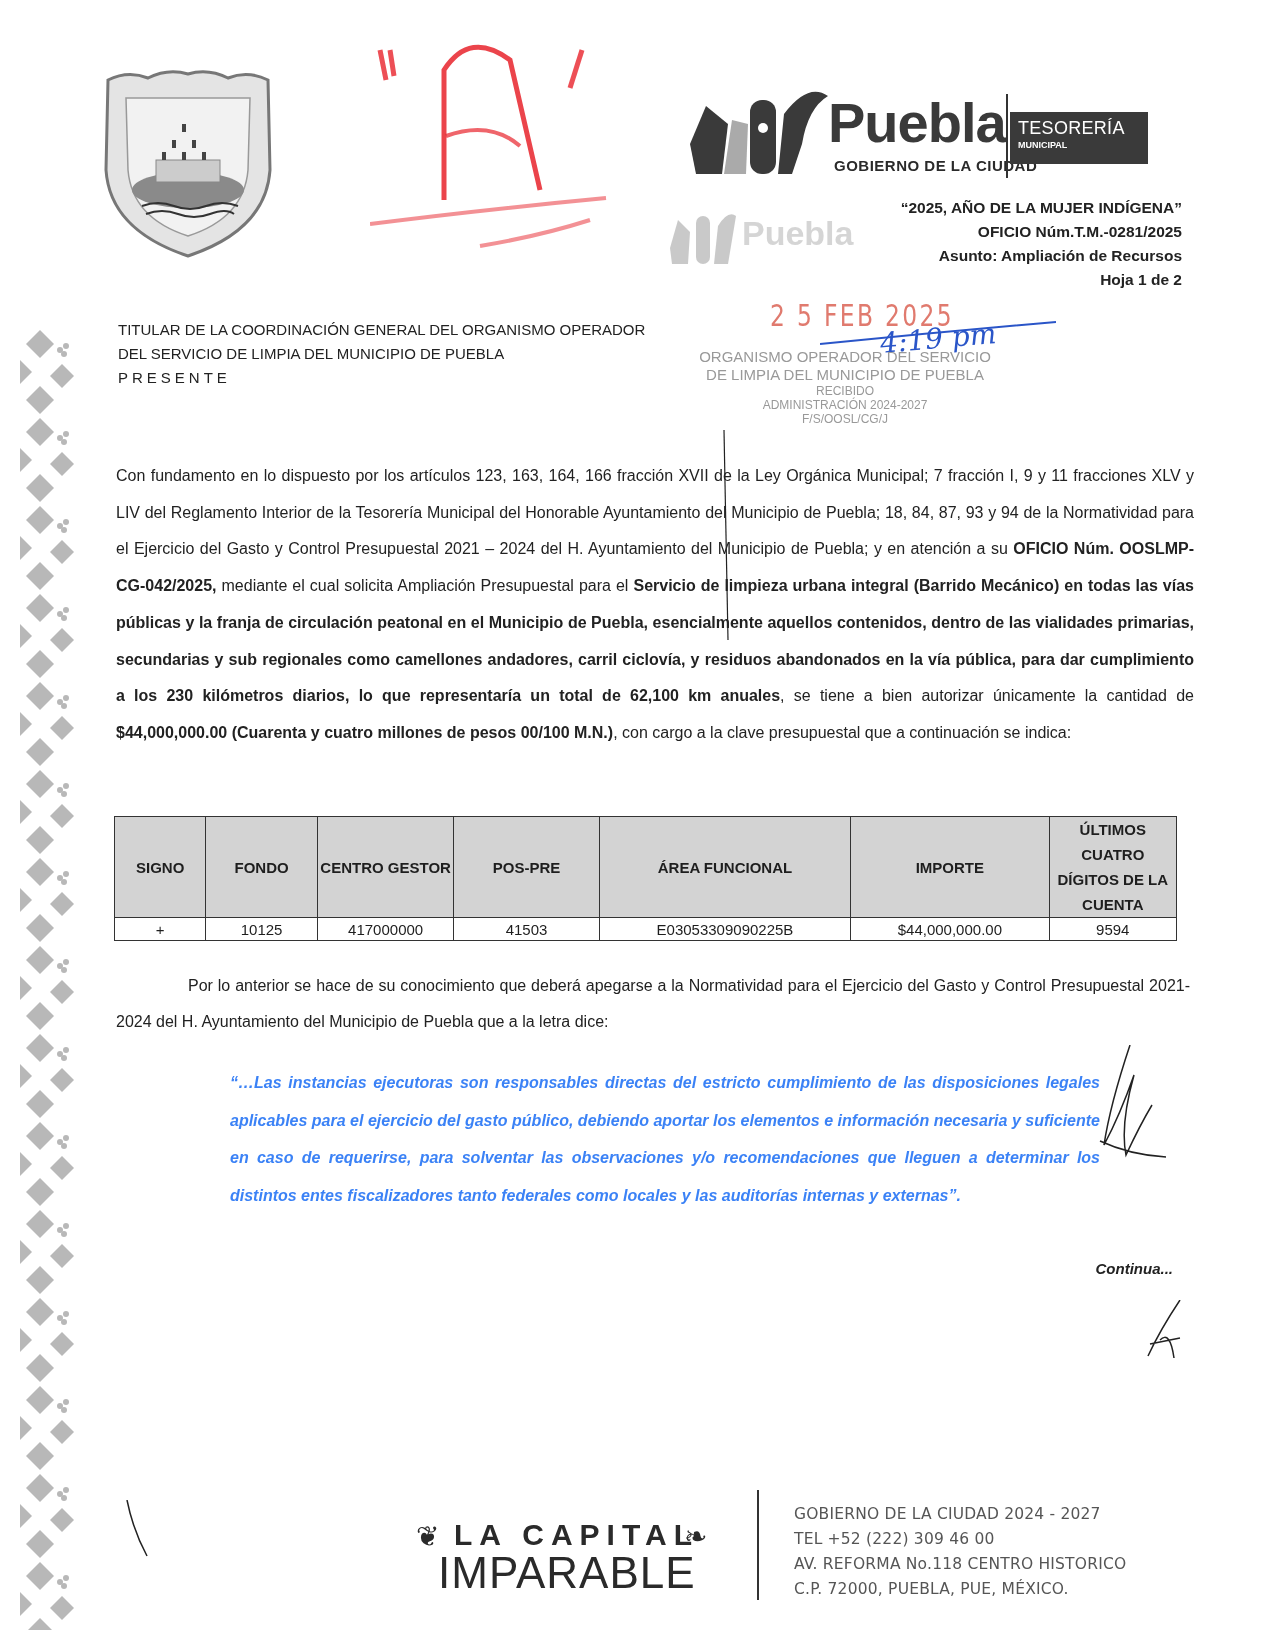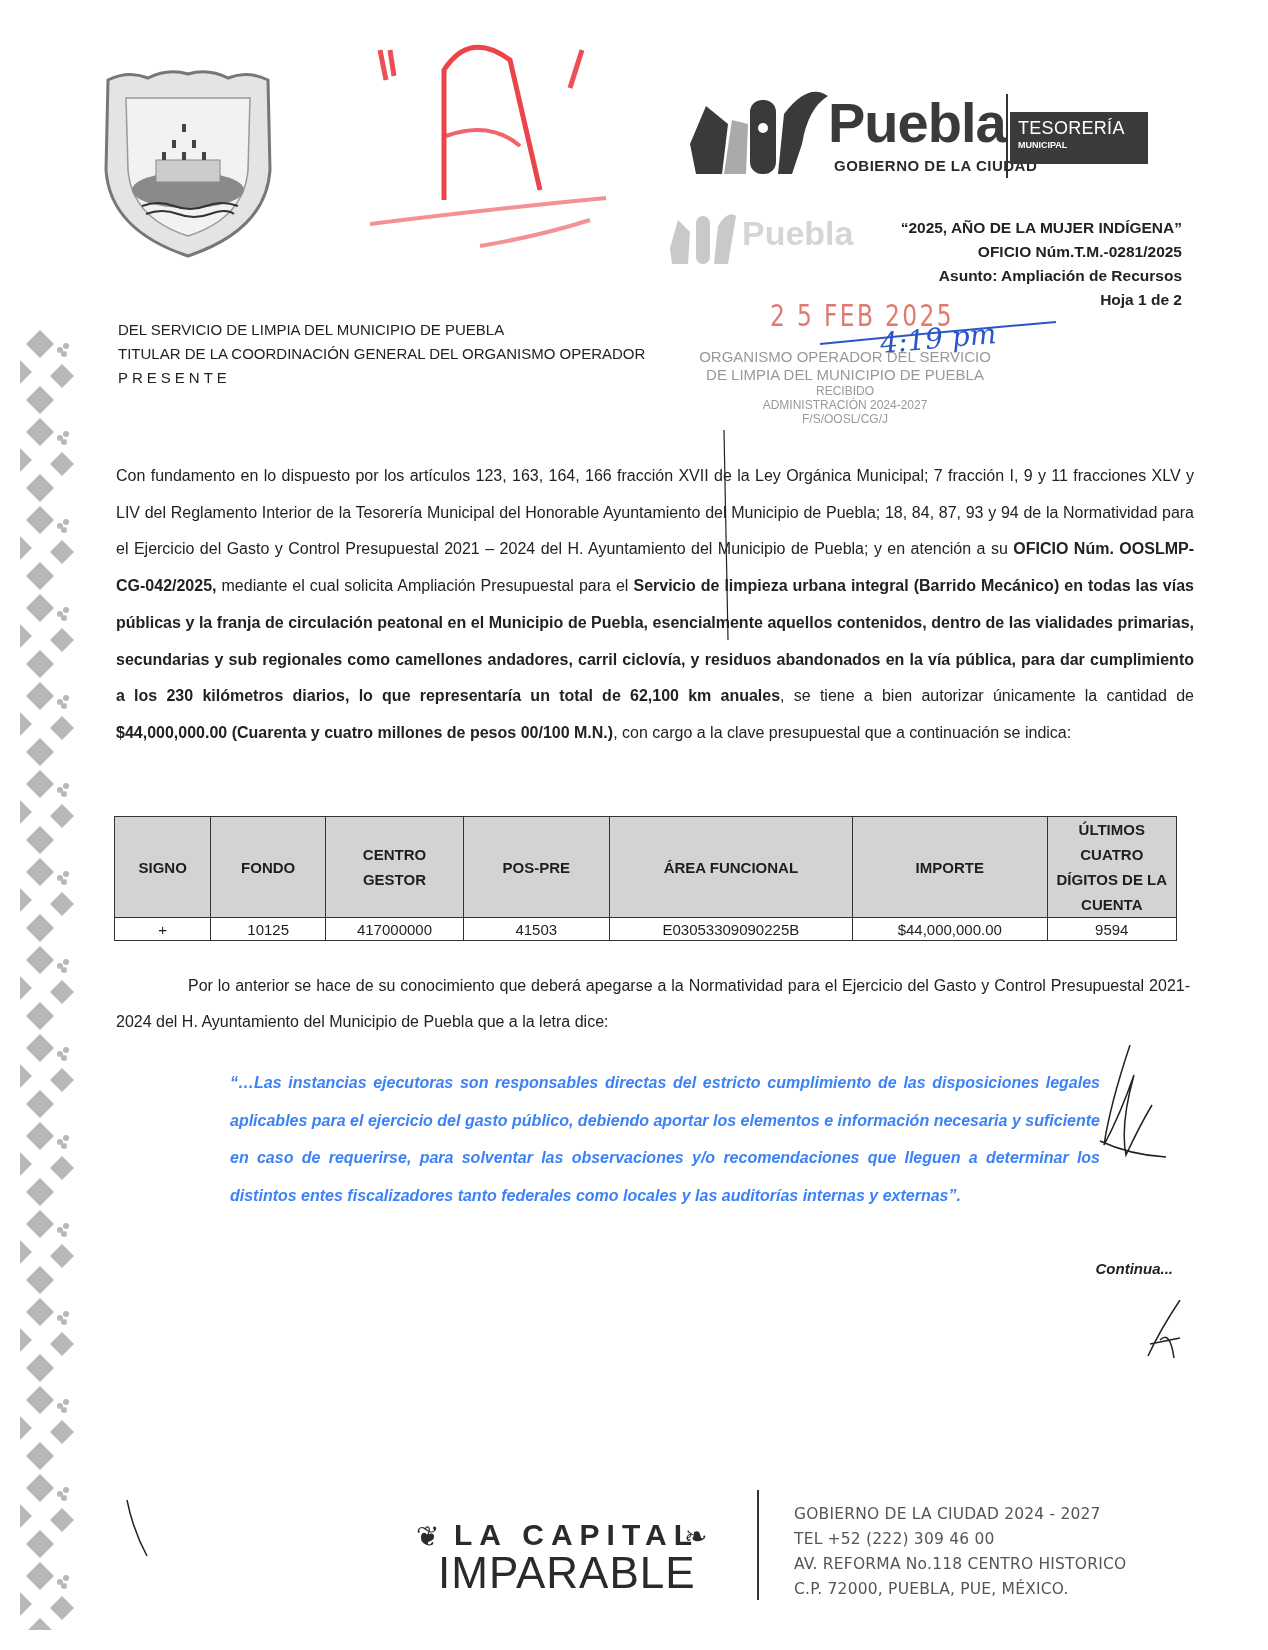--- a/index.html
+++ b/index.html
@@ -24,41 +24,41 @@
   .logo-bar { position: absolute; left: 318px; top: 10px; width: 2px; height: 84px; background: #333; }
   .logo-tes { position: absolute; left: 322px; top: 28px; width: 138px; height: 52px; background: #3a3a3a; color: #fff; }
   .logo-tes .t1 { position: absolute; left: 8px; top: 6px; font-size: 18px; font-weight: normal; letter-spacing: 0.3px; }
   .logo-tes .t2 { position: absolute; left: 8px; top: 28px; font-size: 9px; font-weight: bold; text-align: right; }
 
   
   .logo-ghost { left: 668px; top: 208px; width: 230px; height: 60px; opacity: 0.35; }
   .logo-ghost .g-word { position: absolute; left: 74px; top: 6px; font-size: 34px; font-weight: bold; color: #888; }
 
   
-  .hdr-right { right: 86px; top: 196px; text-align: right; font-size: 15.5px; font-weight: bold; color: #222; line-height: 24px; margin-top: 20px; }
+  .hdr-right { right: 86px; top: 196px; text-align: right; font-size: 15.5px; font-weight: bold; color: #222; line-height: 24px; }
 
   
   .stamp-date { left: 770px; top: 298px; font-size: 30px; color: #e07a6e; letter-spacing: 3px; transform: scaleX(0.78); transform-origin: left; font-family: "DejaVu Sans", sans-serif; }
   .stamp-hand { left: 880px; top: 322px; font-size: 28px; color: #2a55c8; font-family: "DejaVu Serif", serif; font-style: italic; transform: rotate(-5deg); }
   .stamp-hand-line { left: 820px; top: 318px; width: 240px; height: 30px; }
   .stamp-org { left: 680px; top: 348px; width: 330px; text-align: center; color: #999; font-size: 15px; line-height: 18px; }
   .stamp-org .small { font-size: 12px; line-height: 14px; }
 
   
   .addr { left: 118px; top: 318px; font-size: 15px; line-height: 24px; color: #222; }
   .addr .name { font-weight: bold; }
   .addr .presente { letter-spacing: 4px; }
 
   
   .body-para { left: 116px; top: 458px; width: 1078px; font-size: 16px; line-height: 36.7px; text-align: justify; color: #222; }
   .body-para b { font-weight: bold; }
 
   
   .budget-table { left: 114px; top: 816px; width: 1063px; border-collapse: collapse; font-size: 15px; }
-  .budget-table th { background: #d3d3d3; font-weight: bold; border: 1.5px solid #333; height: 96px; padding: 0 6px; line-height: 25px; }
+  .budget-table th { background: #d3d3d3; font-weight: bold; border: 1.5px solid #333; height: 96px; padding: 0 0; line-height: 25px; }
   .budget-table td { border: 1.5px solid #333; text-align: center; height: 22px; padding: 0; }
 
   
   .para2 { left: 116px; top: 968px; width: 1074px; font-size: 16px; line-height: 36px; text-align: justify; color: #222; text-indent: 72px; }
 
   
   .quote { left: 230px; top: 1064px; width: 870px; font-size: 16px; line-height: 37.5px; font-style: italic; font-weight: bold; text-align: justify; color: #3b82f6; }
 
   .continua { right: 95px; top: 1260px; font-size: 15px; font-style: italic; font-weight: bold; color: #222; }
 
@@ -175,22 +175,22 @@
   <div class="small">RECIBIDO</div>
   <div class="small">ADMINISTRACIÓN 2024-2027</div>
   <div class="small">F/S/OOSL/CG/J</div>
 </div>
 
 <svg class="abs pen-line" viewBox="0 0 20 210">
   <path d="M4,0 L8,210" stroke="#222" stroke-width="1.2" fill="none"></path>
 </svg>
 
 <div class="abs addr">
+  <div>TITULAR DE LA COORDINACIÓN GENERAL DEL ORGANISMO OPERADOR</div>
   <div>DEL SERVICIO DE LIMPIA DEL MUNICIPIO DE PUEBLA</div>
-  <div>TITULAR DE LA COORDINACIÓN GENERAL DEL ORGANISMO OPERADOR</div>
   <div class="presente">PRESENTE</div>
 </div>
 
 <div class="abs body-para"><span>Con fundamento en lo dispuesto por los artículos 123, 163, 164, 166 fracción XVII de la Ley Orgánica Municipal; 7 fracción I, 9 y 11 fracciones XLV y LIV del Reglamento Interior de la Tesorería Municipal del Honorable Ayuntamiento del Municipio de Puebla; 18, 84, 87, 93 y 94 de la Normatividad para el Ejercicio del Gasto y Control Presupuestal 2021 – 2024 del H. Ayuntamiento del Municipio de Puebla; y en atención a su </span><b>OFICIO Núm. OOSLMP-CG-042/2025,</b><span> mediante el cual solicita Ampliación Presupuestal para el </span><b>Servicio de limpieza urbana integral (Barrido Mecánico) en todas las vías públicas y la franja de circulación peatonal en el Municipio de Puebla, esencialmente aquellos contenidos, dentro de las vialidades primarias, secundarias y sub regionales como camellones andadores, carril ciclovía, y residuos abandonados en la vía pública, para dar cumplimiento a los 230 kilómetros diarios, lo que representaría un total de 62,100 km anuales</b><span>, se tiene a bien autorizar únicamente la cantidad de </span><b>$44,000,000.00 (Cuarenta y cuatro millones de pesos 00/100 M.N.)</b><span>, con cargo a la clave presupuestal que a continuación se indica:</span></div>
 
 <table class="abs budget-table">
   <thead>
     <tr>
       <th style="width:80px">SIGNO</th>
       <th style="width:98px">FONDO</th>

